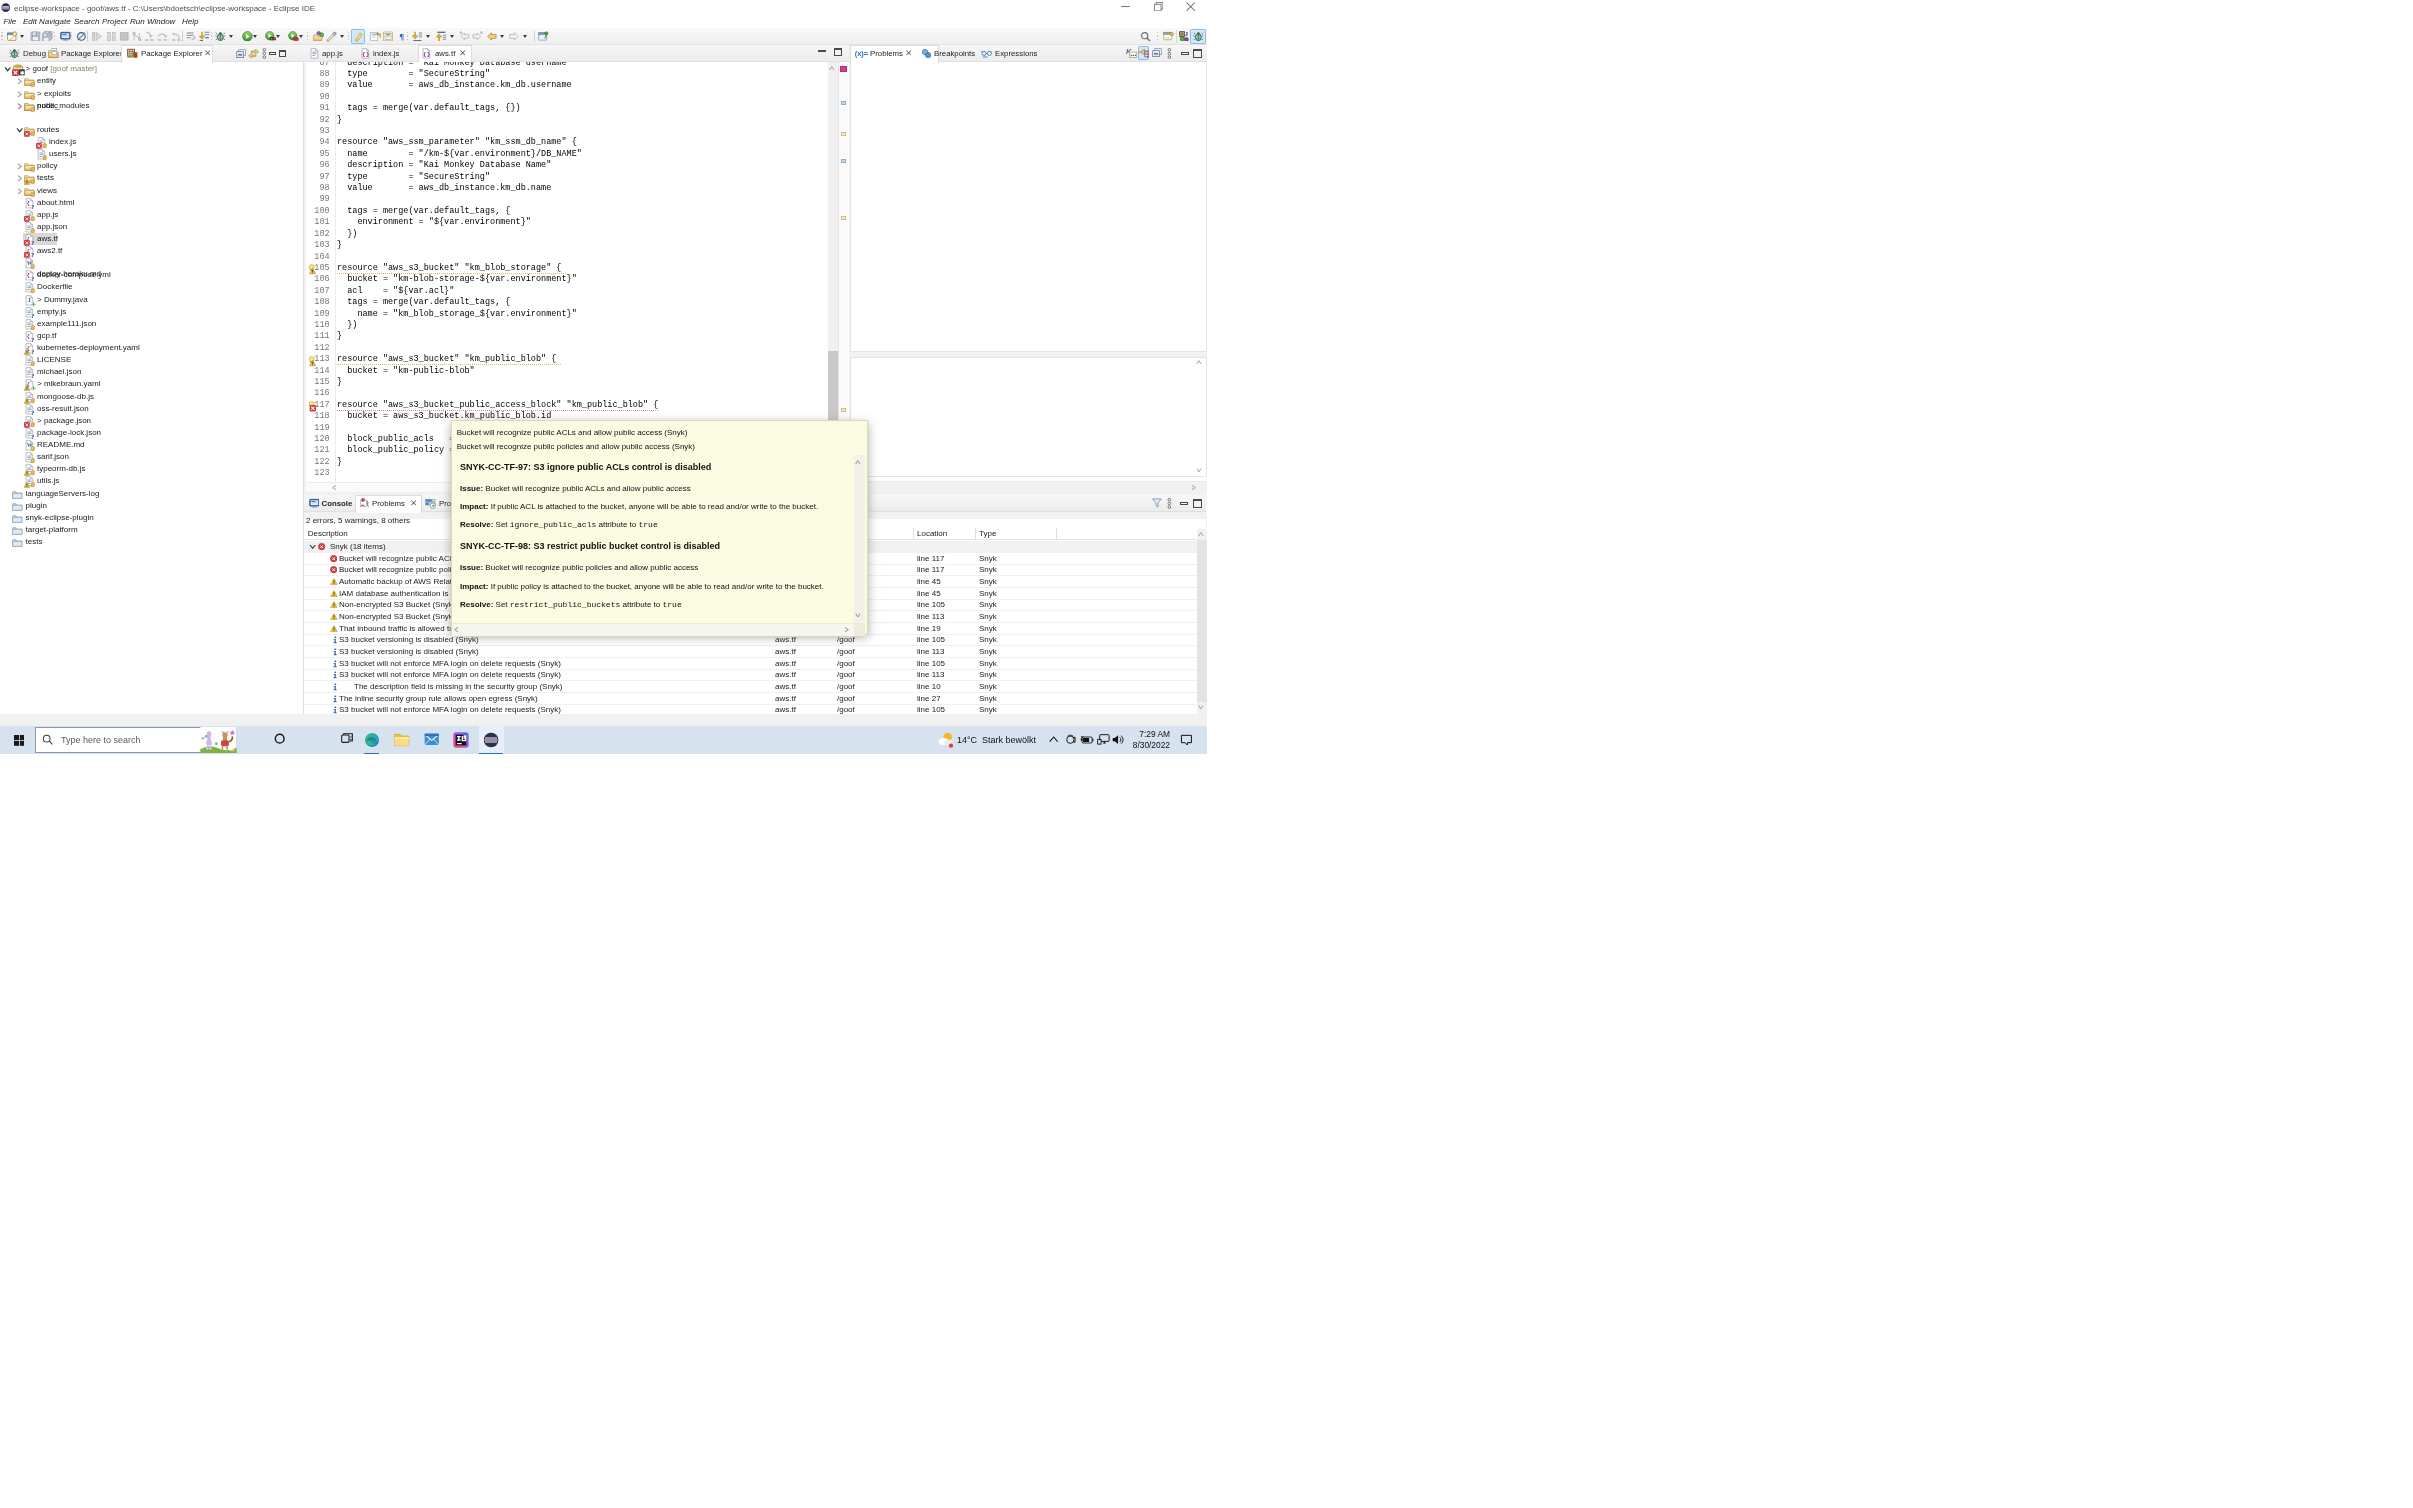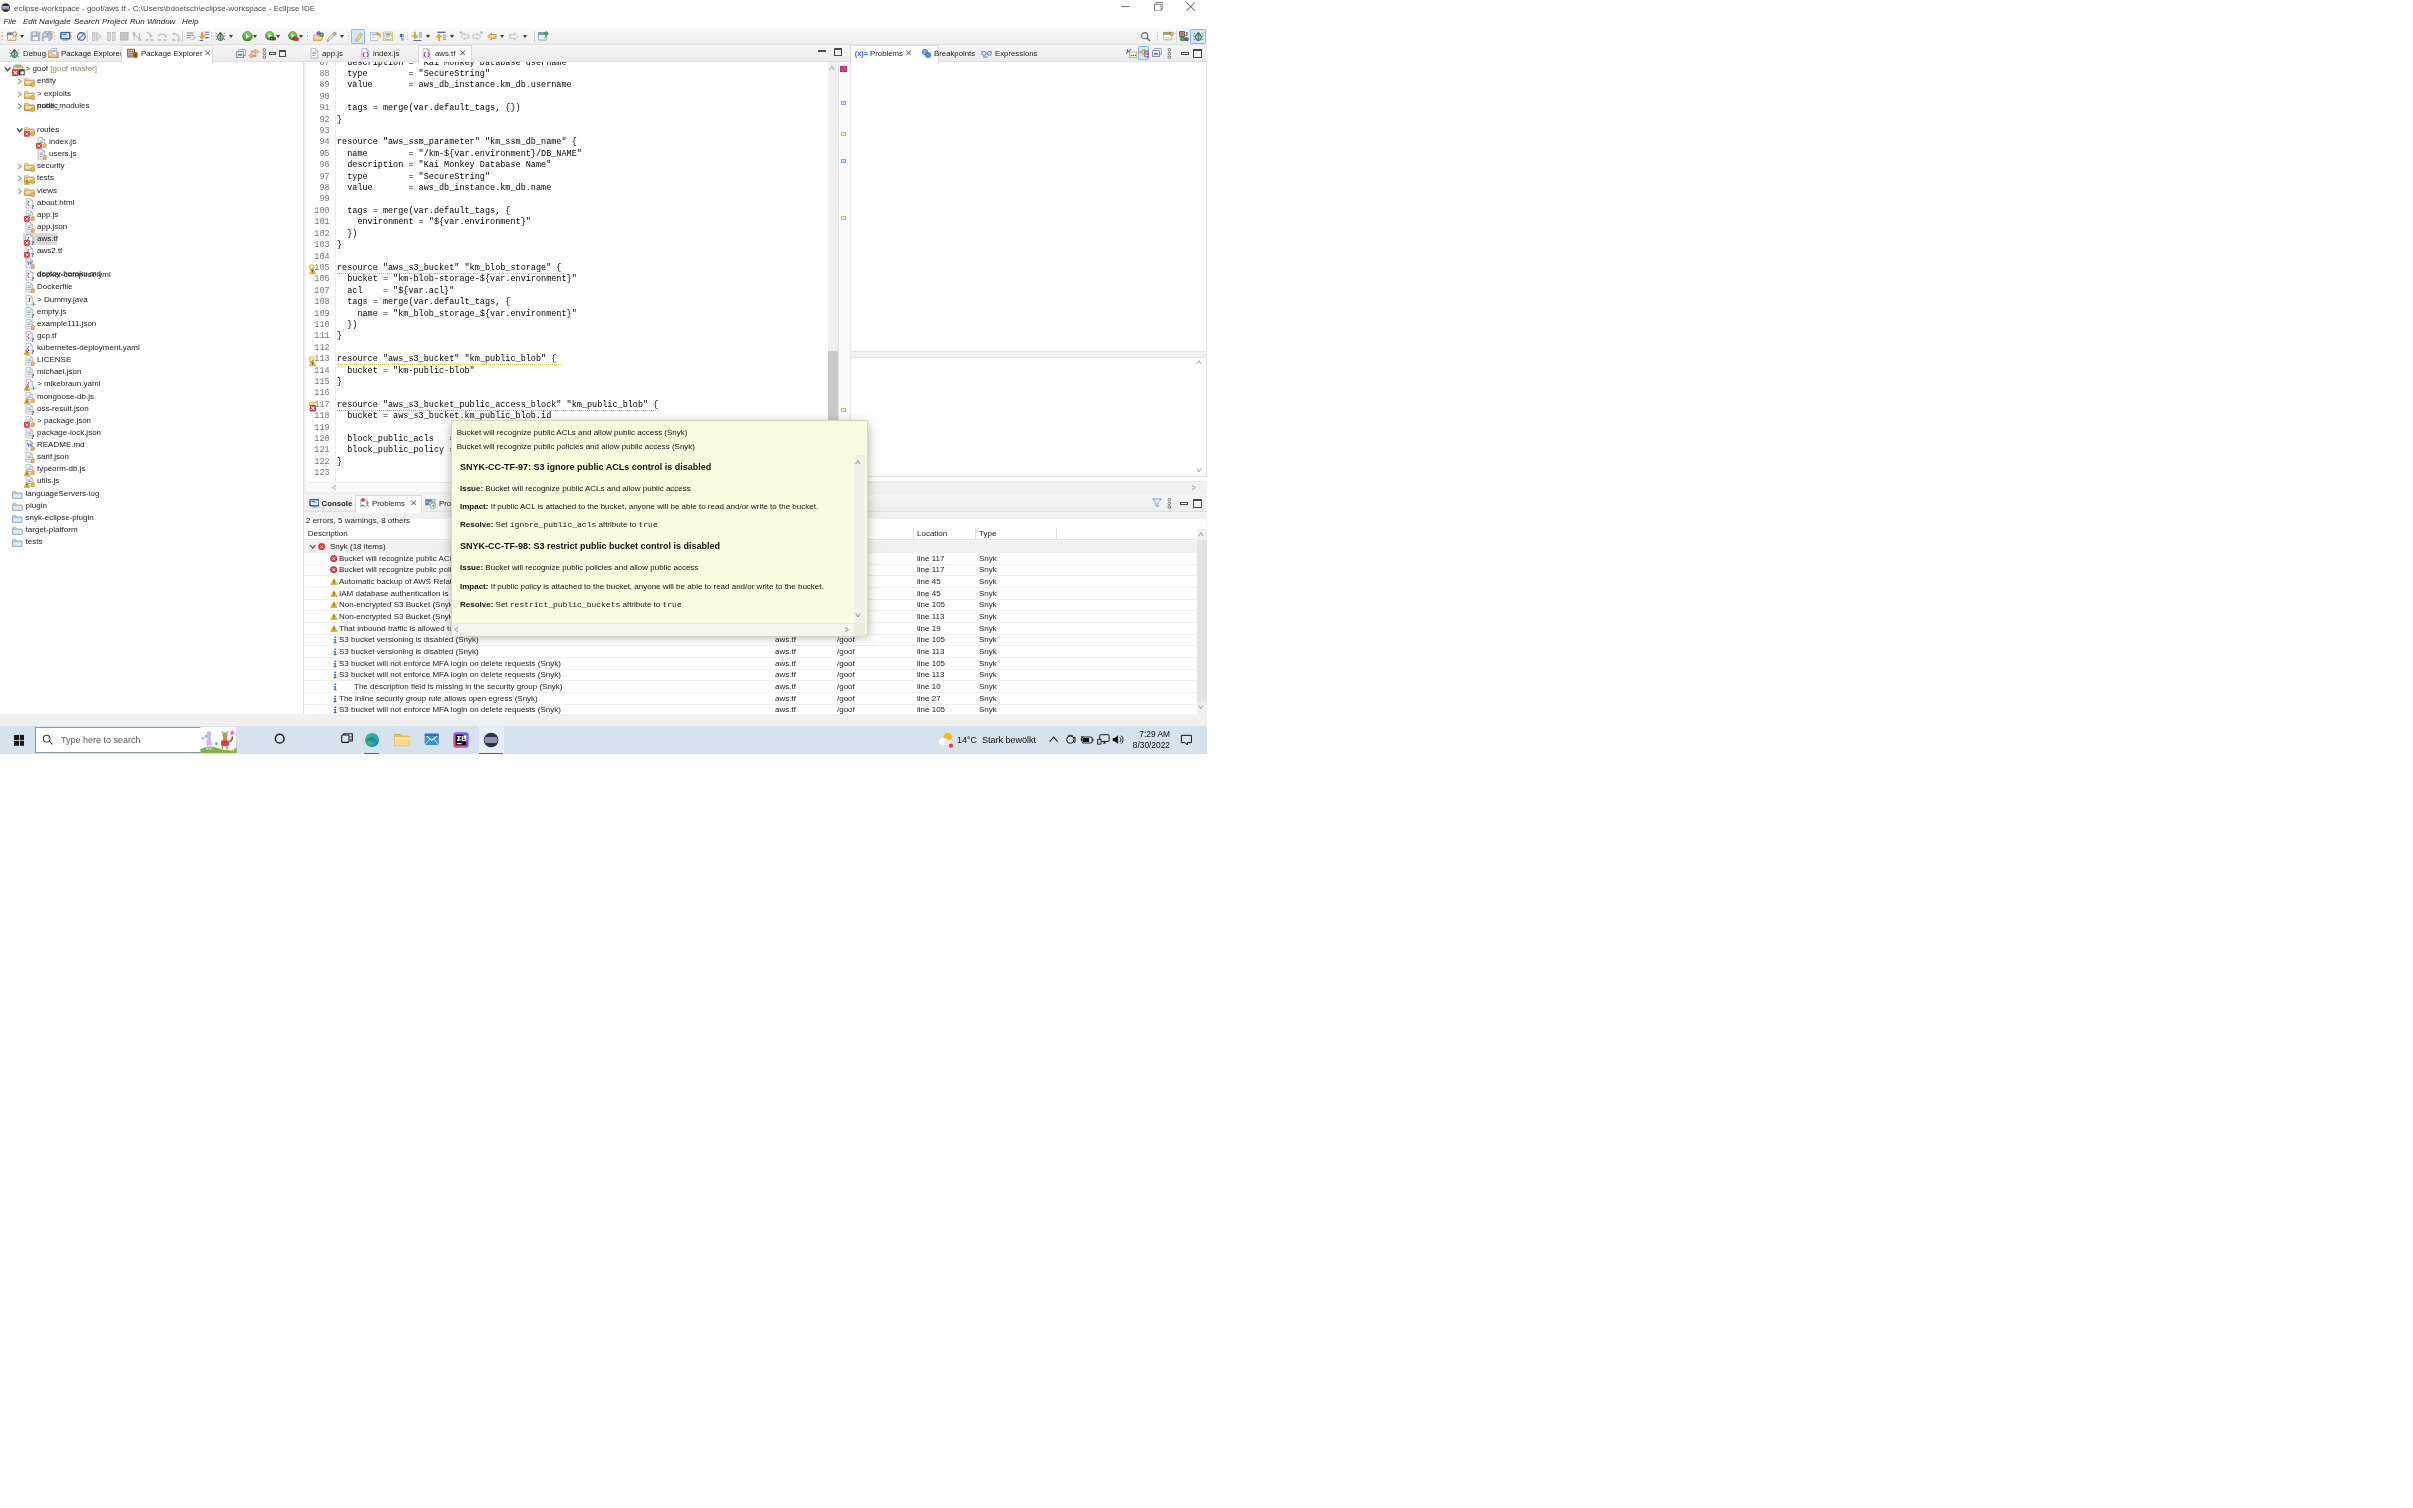--- a/index.html
+++ b/index.html
@@ -594,21 +594,21 @@
       <span class="abs" style="left:49px;top:0">users.js</span>
     </div>
 <div class="trow" style="top:160px">
       <svg class="abs" style="left:15.5px;top:2.7px" width="6.7" height="6.7" viewBox="0 0 10 10">
         <path d="M3 1 L8 5 L3 9" fill="none" stroke="#9a9a9a" stroke-width="1.6"></path>
       </svg>
       <svg class="abs" style="left:24px;top:0.7px" width="12.8" height="12" viewBox="0 0 19 18">
         <use href="#folder"></use>
         <use href="#barrel" transform="translate(10,9.5) scale(0.6)"></use>
       </svg>
-      <span class="abs" style="left:37px;top:0">security</span>
+      <span class="abs" style="left:37px;top:0">policy</span>
     </div>
 <div class="trow" style="top:172px">
       <svg class="abs" style="left:15.5px;top:2.7px" width="6.7" height="6.7" viewBox="0 0 10 10">
         <path d="M3 1 L8 5 L3 9" fill="none" stroke="#9a9a9a" stroke-width="1.6"></path>
       </svg>
       <svg class="abs" style="left:24px;top:0.7px" width="12.8" height="12" viewBox="0 0 19 18">
         <use href="#folder"></use>
         <use href="#barrel" transform="translate(10,9.5) scale(0.6)"></use>
         <use href="#warnd" transform="translate(0,9) scale(0.85)"></use>
       </svg>

